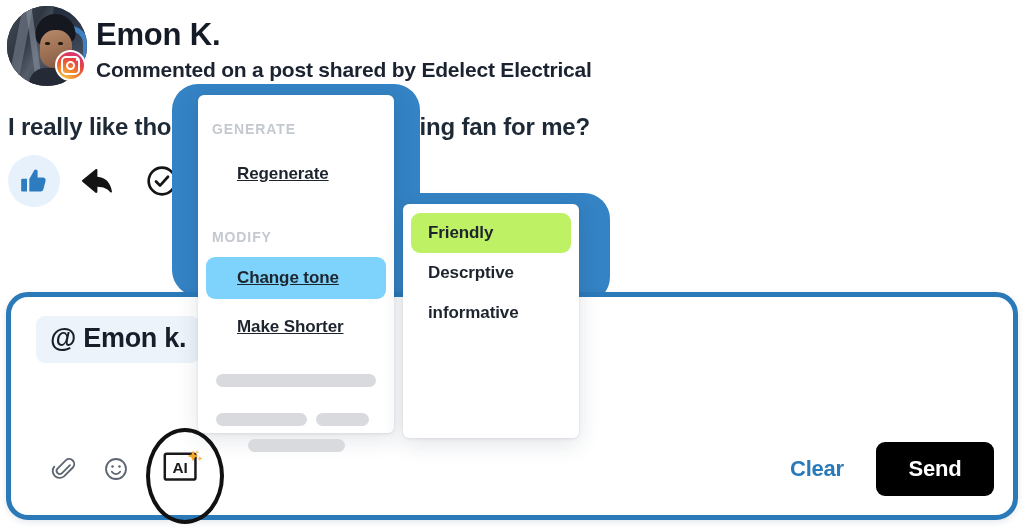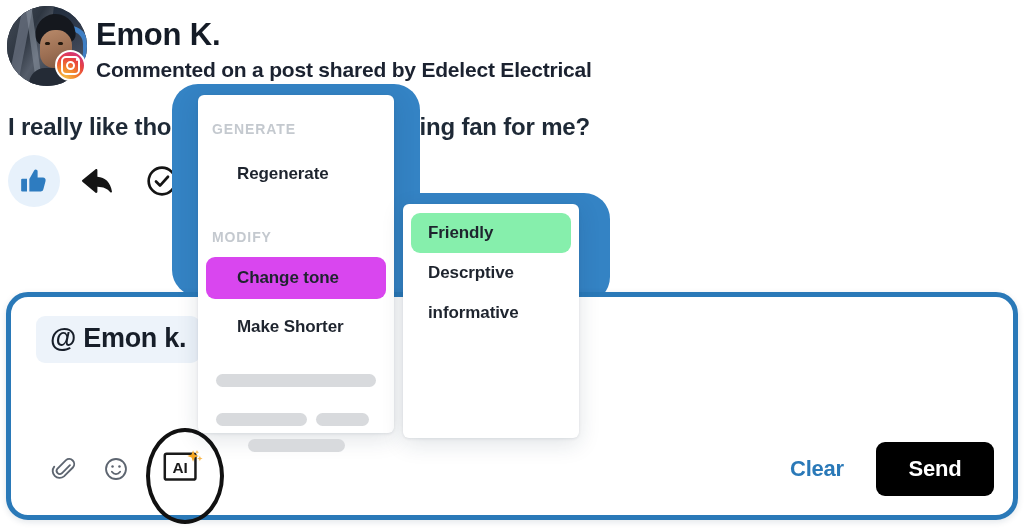--- a/index.html
+++ b/index.html
@@ -275,22 +275,23 @@
     margin: 22px 0 0 14px;
   }
   .menu-item {
     margin: 0 8px;
     padding: 11px 0 11px 31px;
     font-size: 17px;
     font-weight: 600;
     color: #1e242e;
     border-radius: 9px;
     letter-spacing: -0.1px;
-  }
-  .menu-item.active { background: #d946ef; }
+    text-decoration: underline;
+  }
+  .menu-item.active { background: #7dd3fc; }
   .skeletons { margin-top: 26px; padding: 0 18px; }
   .sk-row { display: flex; gap: 9px; margin-bottom: 13px; }
   .sk {
     height: 13px;
     background: #d8dadd;
     border-radius: 7px;
   }
   .sk.w-full { width: 100%; }
   .sk.w-lg { width: 84px; }
   .sk.w-md { width: 53px; }
@@ -305,21 +306,21 @@
   }
   .tone-item {
     margin: 0 8px;
     padding: 10px 0 10px 17px;
     font-size: 17px;
     font-weight: 600;
     color: #1e242e;
     border-radius: 9px;
     letter-spacing: -0.1px;
   }
-  .tone-item.active { background: #86efac; }
+  .tone-item.active { background: #bef264; }
 </style>
 </head>
 <body>
 
 <div id="stage">
 
   <div class="hdr">
     <div class="avatar-wrap">
       <div class="avatar">
         <div class="av-sky"></div>

